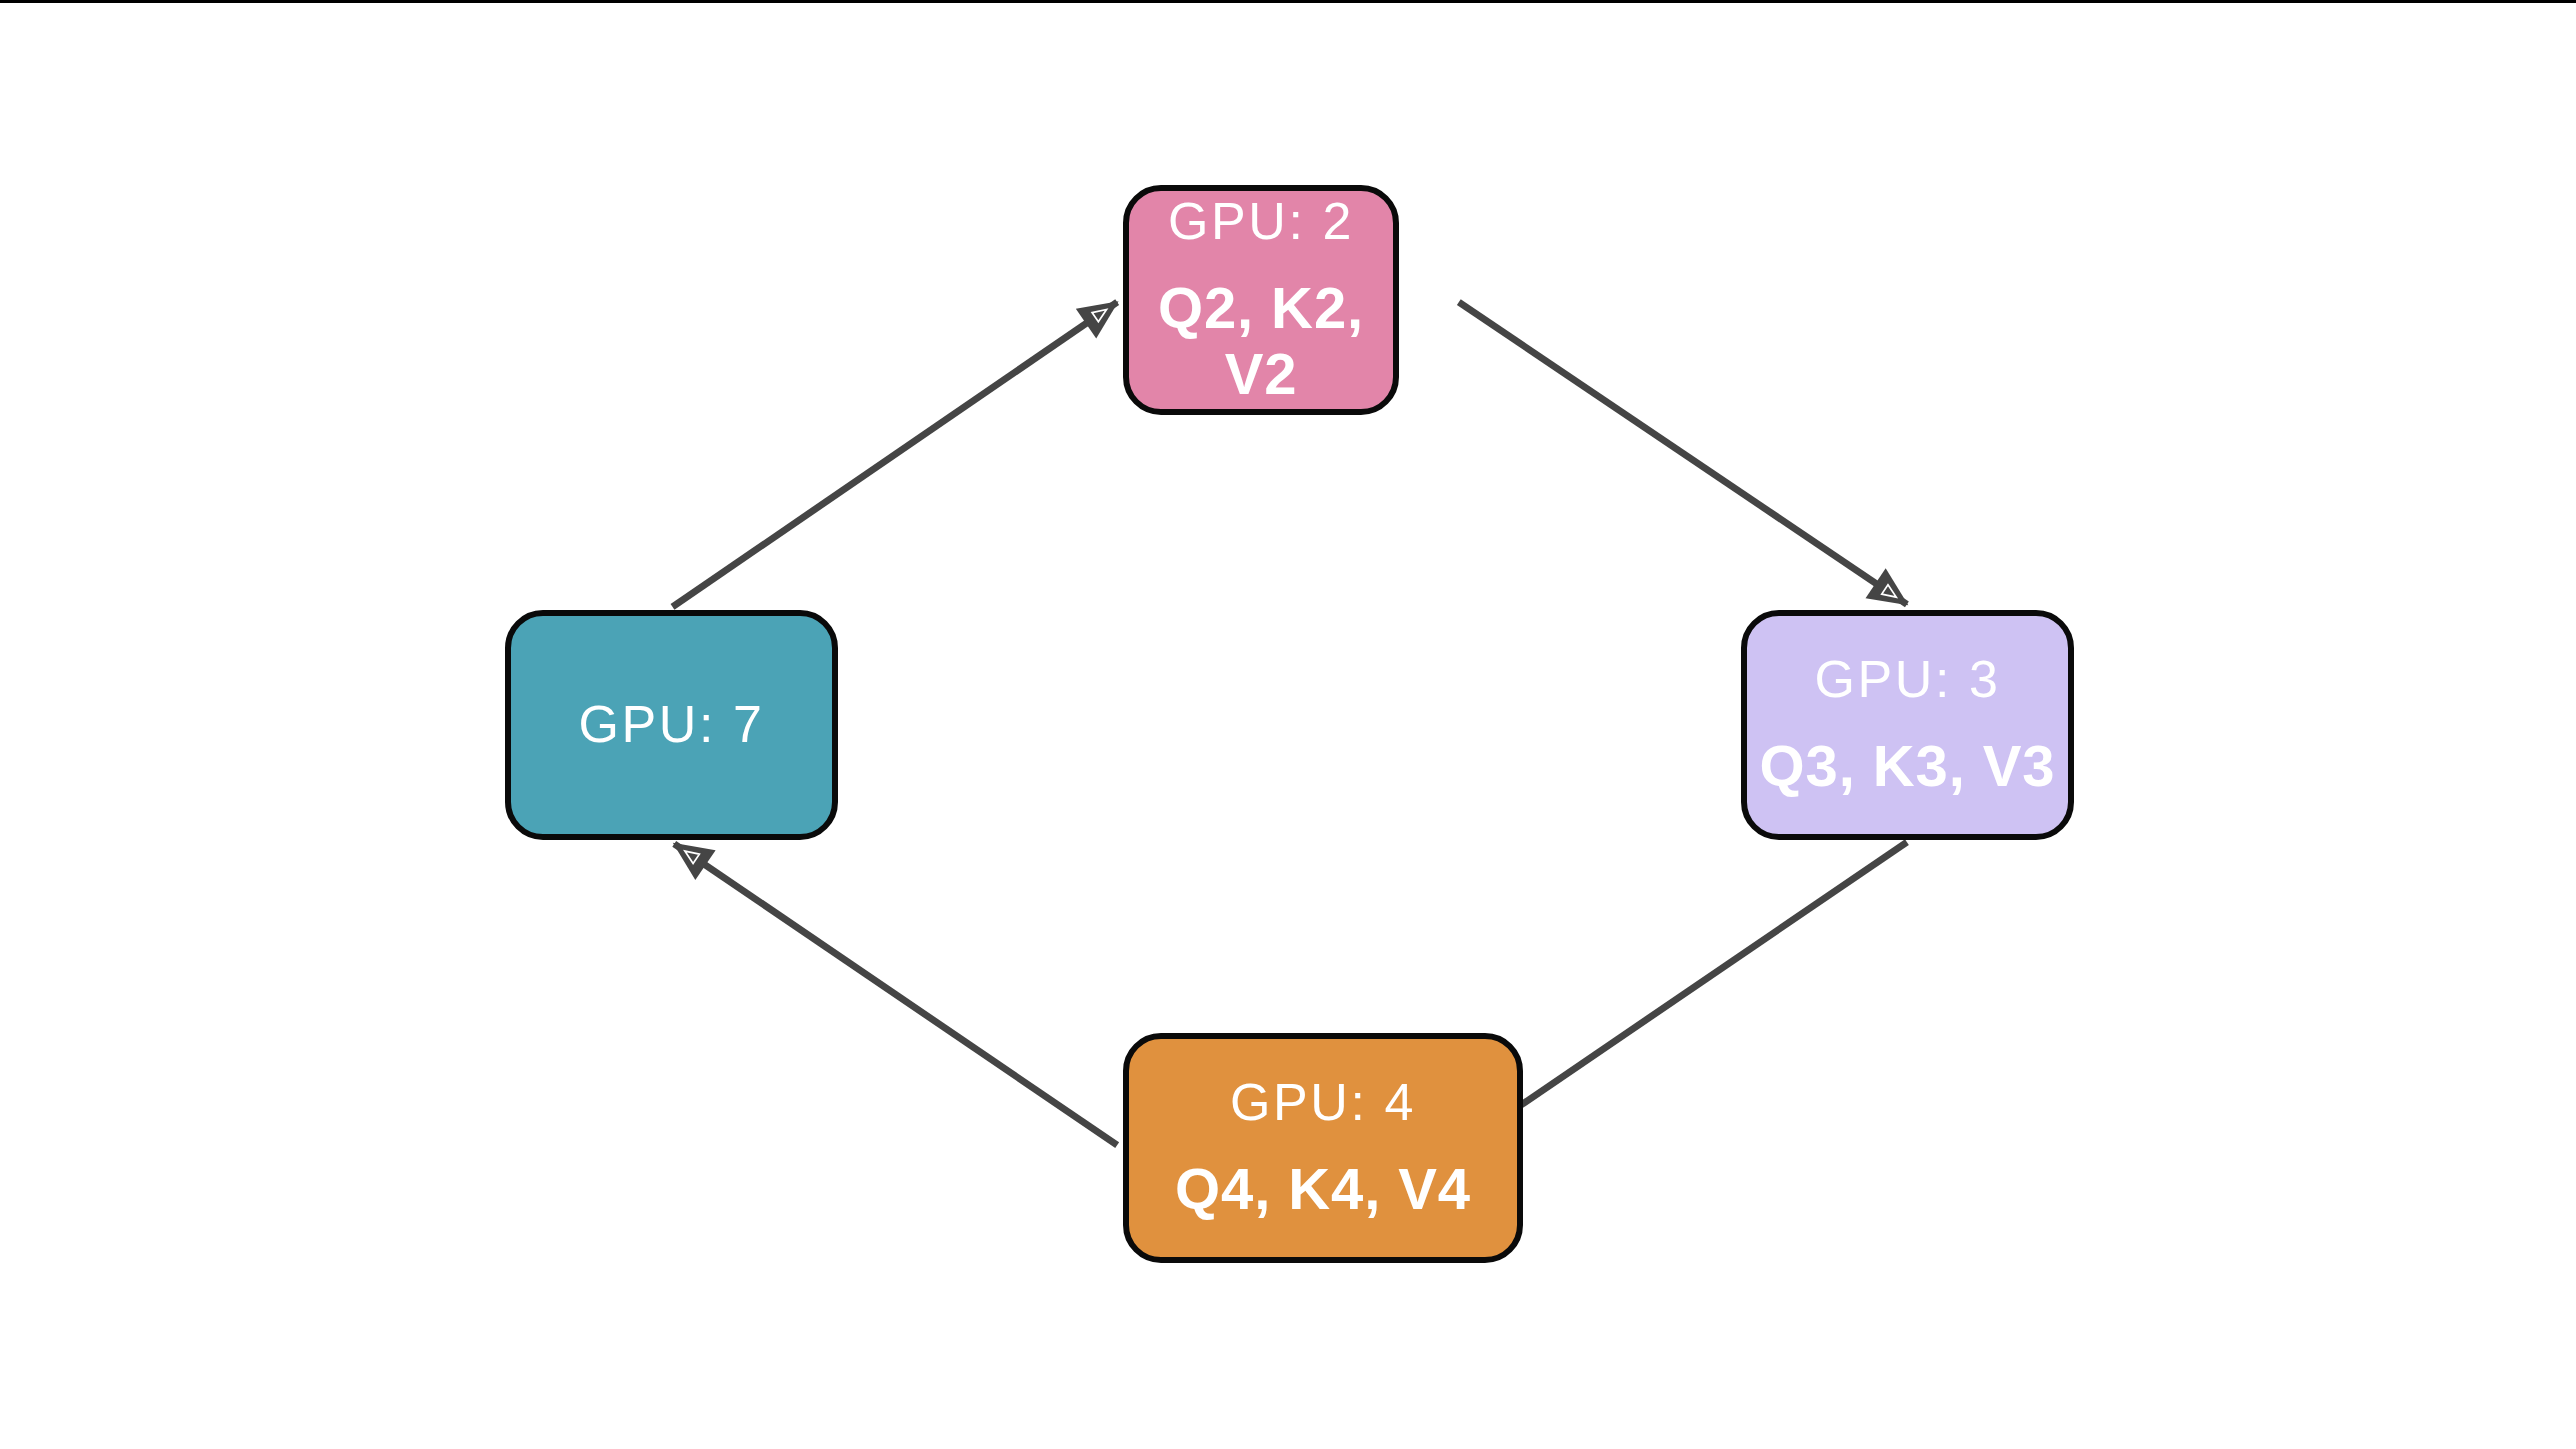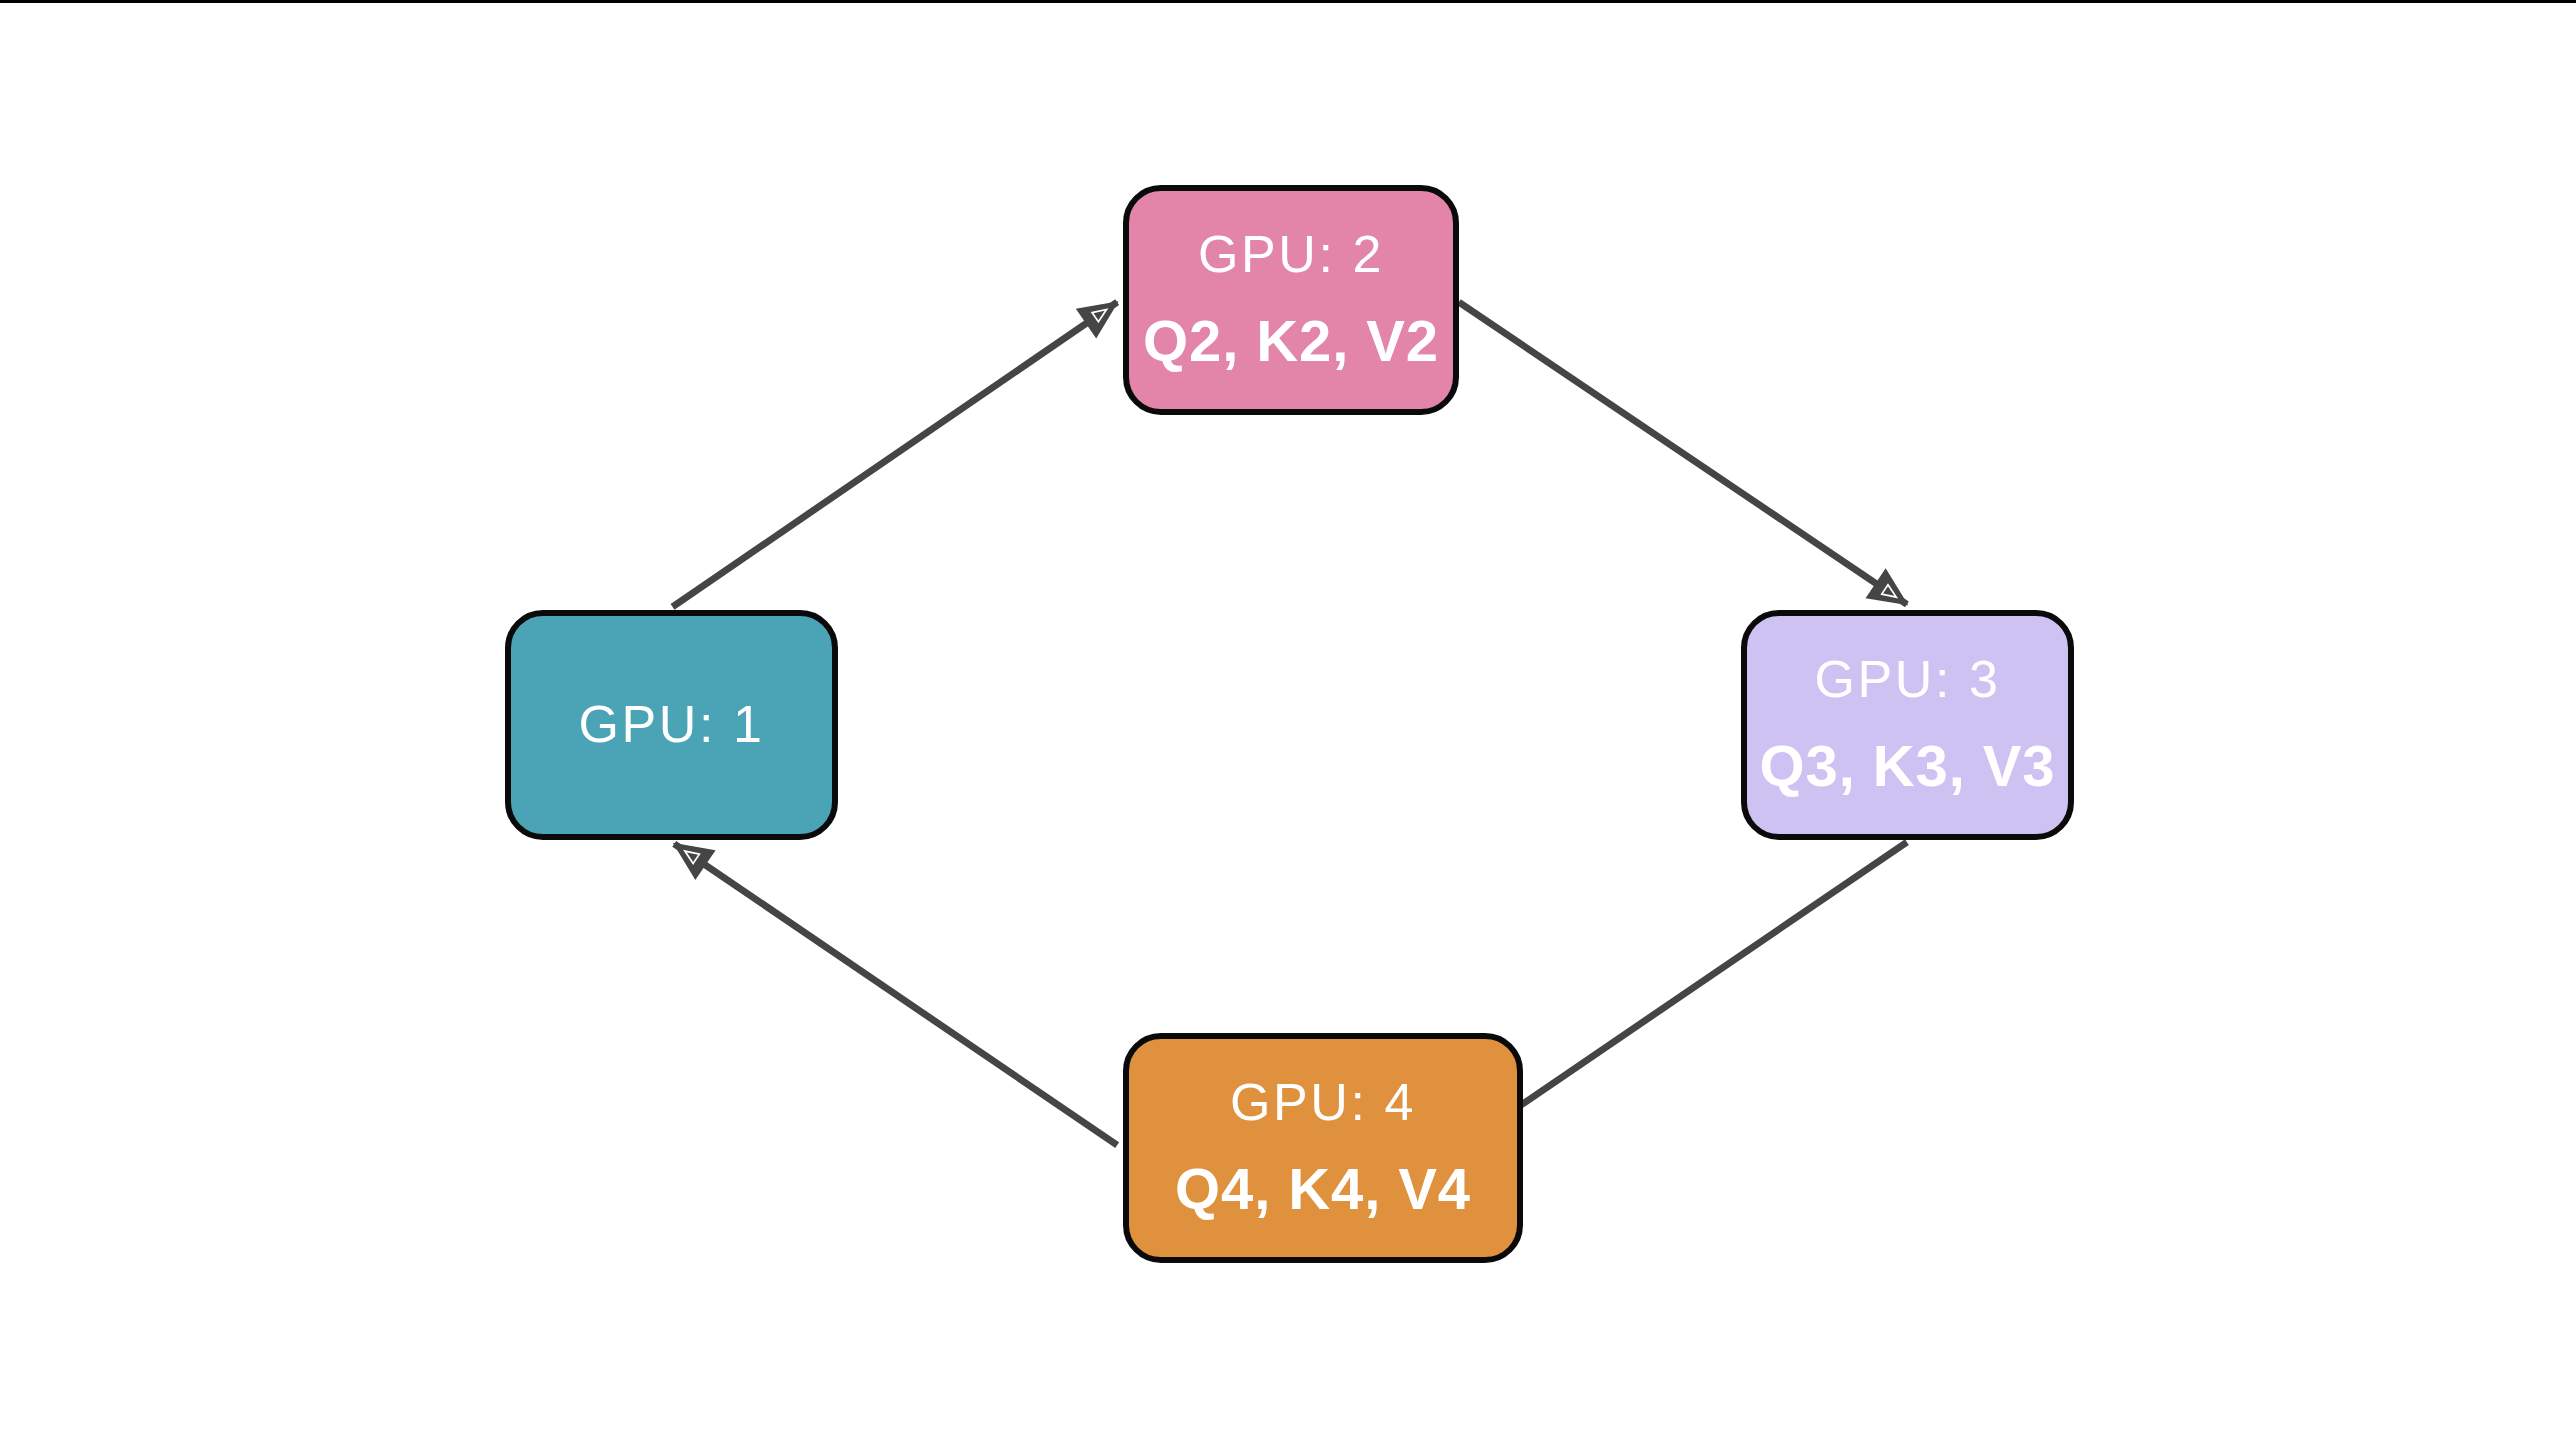--- a/index.html
+++ b/index.html
@@ -61,24 +61,24 @@
         <path class="head-inner" d="M15,16.5 L31,23 L15,29.5 Z" fill="none" stroke-width="2" stroke="#ffffff"></path>
       </marker>
     </defs>
     <line marker-end="url(#arrowhead)" x1="783" y1="707" x2="1301" y2="352" stroke="#454545" stroke-width="8"></line>
     <line marker-end="url(#arrowhead)" x1="1699" y1="352" x2="2221" y2="704" stroke="#454545" stroke-width="8"></line>
     <line marker-end="url(#arrowhead)" x1="2221" y1="981" x2="1703" y2="1334" stroke="#454545" stroke-width="8"></line>
     <line marker-end="url(#arrowhead)" x1="1301" y1="1334" x2="785" y2="983" stroke="#454545" stroke-width="8"></line>
   </svg>
 
   <div class="node" style="left: 505px; top: 610px; width: 333px; height: 230px; border-radius: 38px; border: 6.9px solid rgb(10, 10, 10); background: rgb(75, 163, 182); color: rgb(255, 255, 255);">
-    <div class="node-title">GPU: 1</div>
+    <div class="node-title">GPU: 7</div>
   </div>
 
-  <div class="node" style="left: 1123px; top: 185px; width: 336px; height: 230px; border-radius: 38px; border: 6.9px solid rgb(10, 10, 10); background: rgb(226, 133, 169); color: rgb(255, 255, 255);">
+  <div class="node" style="left: 1123px; top: 185px; width: 276px; height: 230px; border-radius: 38px; border: 6.9px solid rgb(10, 10, 10); background: rgb(226, 133, 169); color: rgb(255, 255, 255);">
     <div class="node-title">GPU: 2</div>
     <div class="node-subtitle">Q2, K2, V2</div>
   </div>
 
   <div class="node" style="left: 1741px; top: 610px; width: 333px; height: 230px; border-radius: 38px; border: 6.9px solid rgb(10, 10, 10); background: rgb(206, 194, 243); color: rgb(255, 255, 255); justify-content: center;">
     <div class="node-title">GPU: 3</div>
     <div class="node-subtitle">Q3, K3, V3</div>
   </div>
 
   <div class="node" style="left: 1123px; top: 1033px; width: 400px; height: 230px; border-radius: 38px; border: 6.9px solid rgb(10, 10, 10); background: rgb(224, 145, 62); color: rgb(255, 255, 255);">

